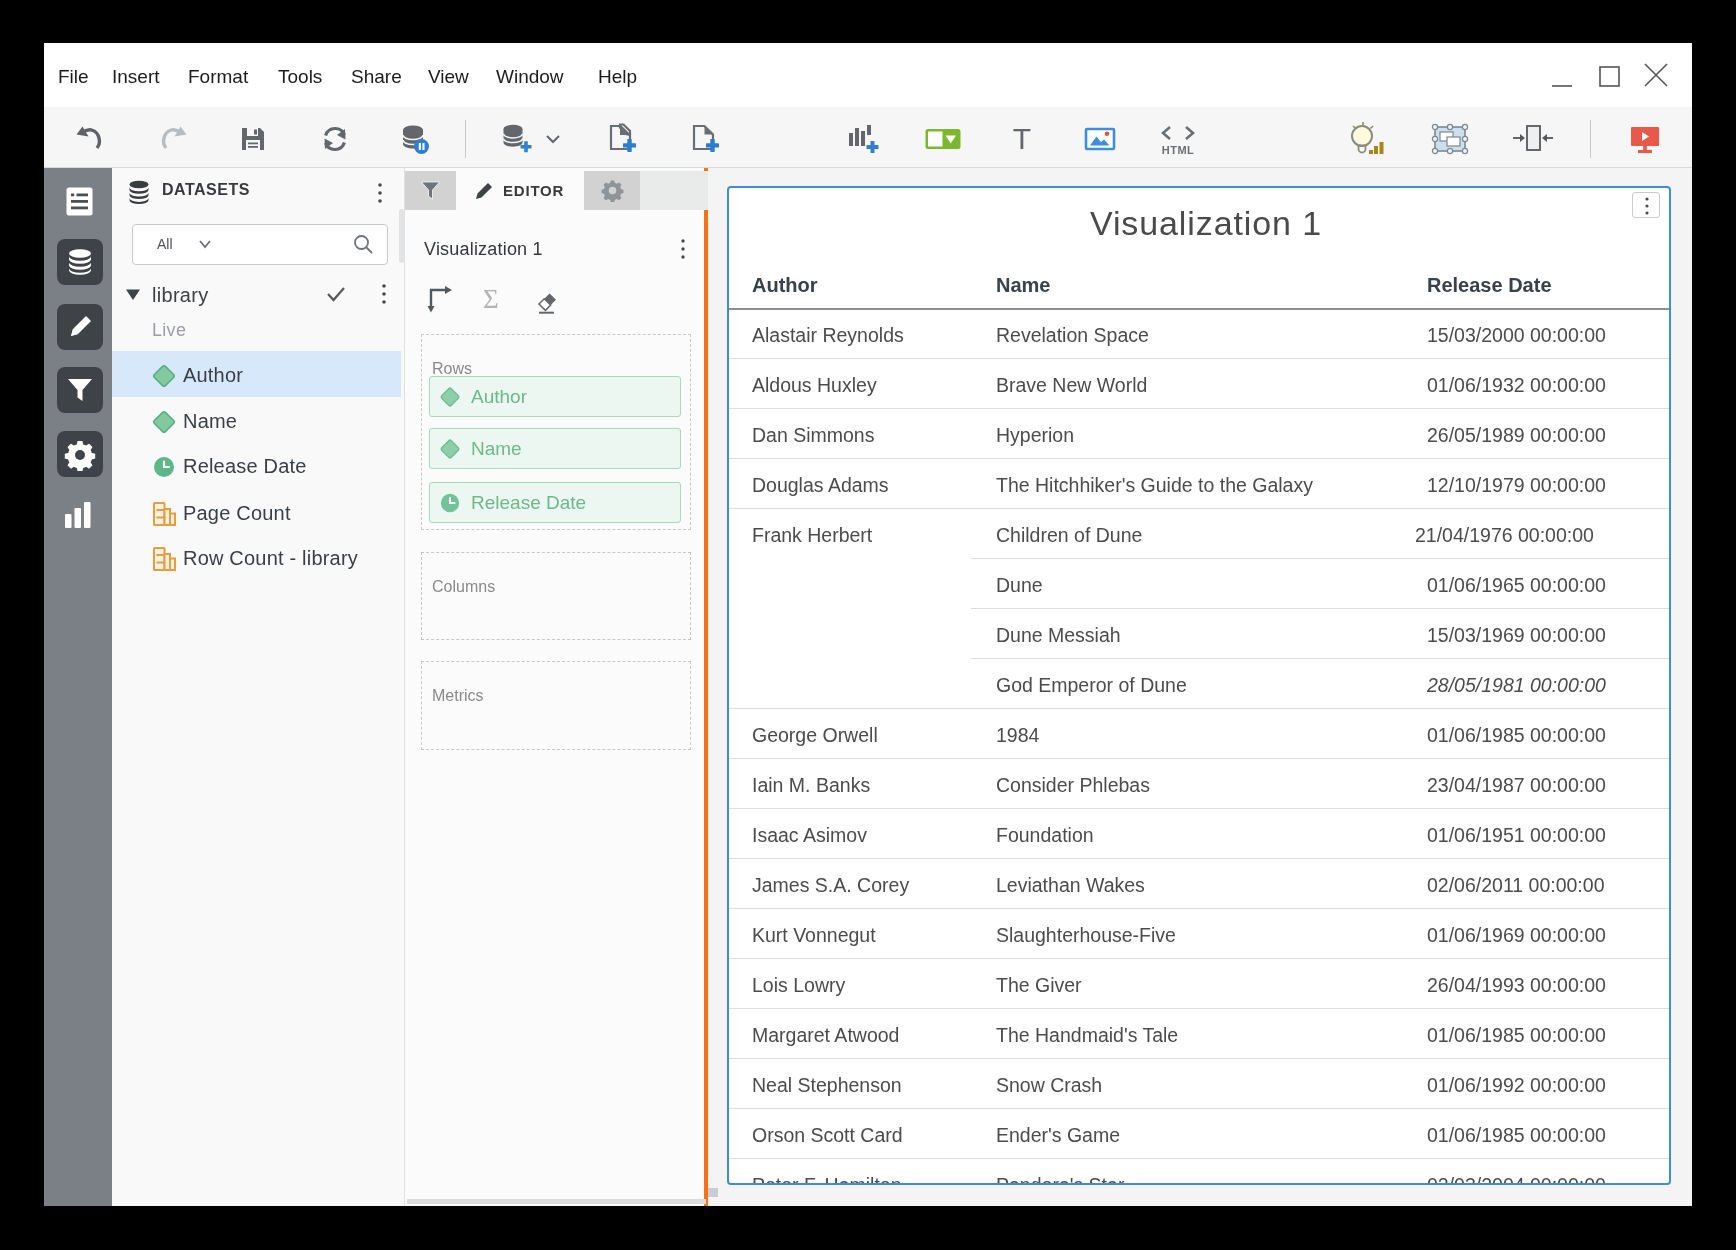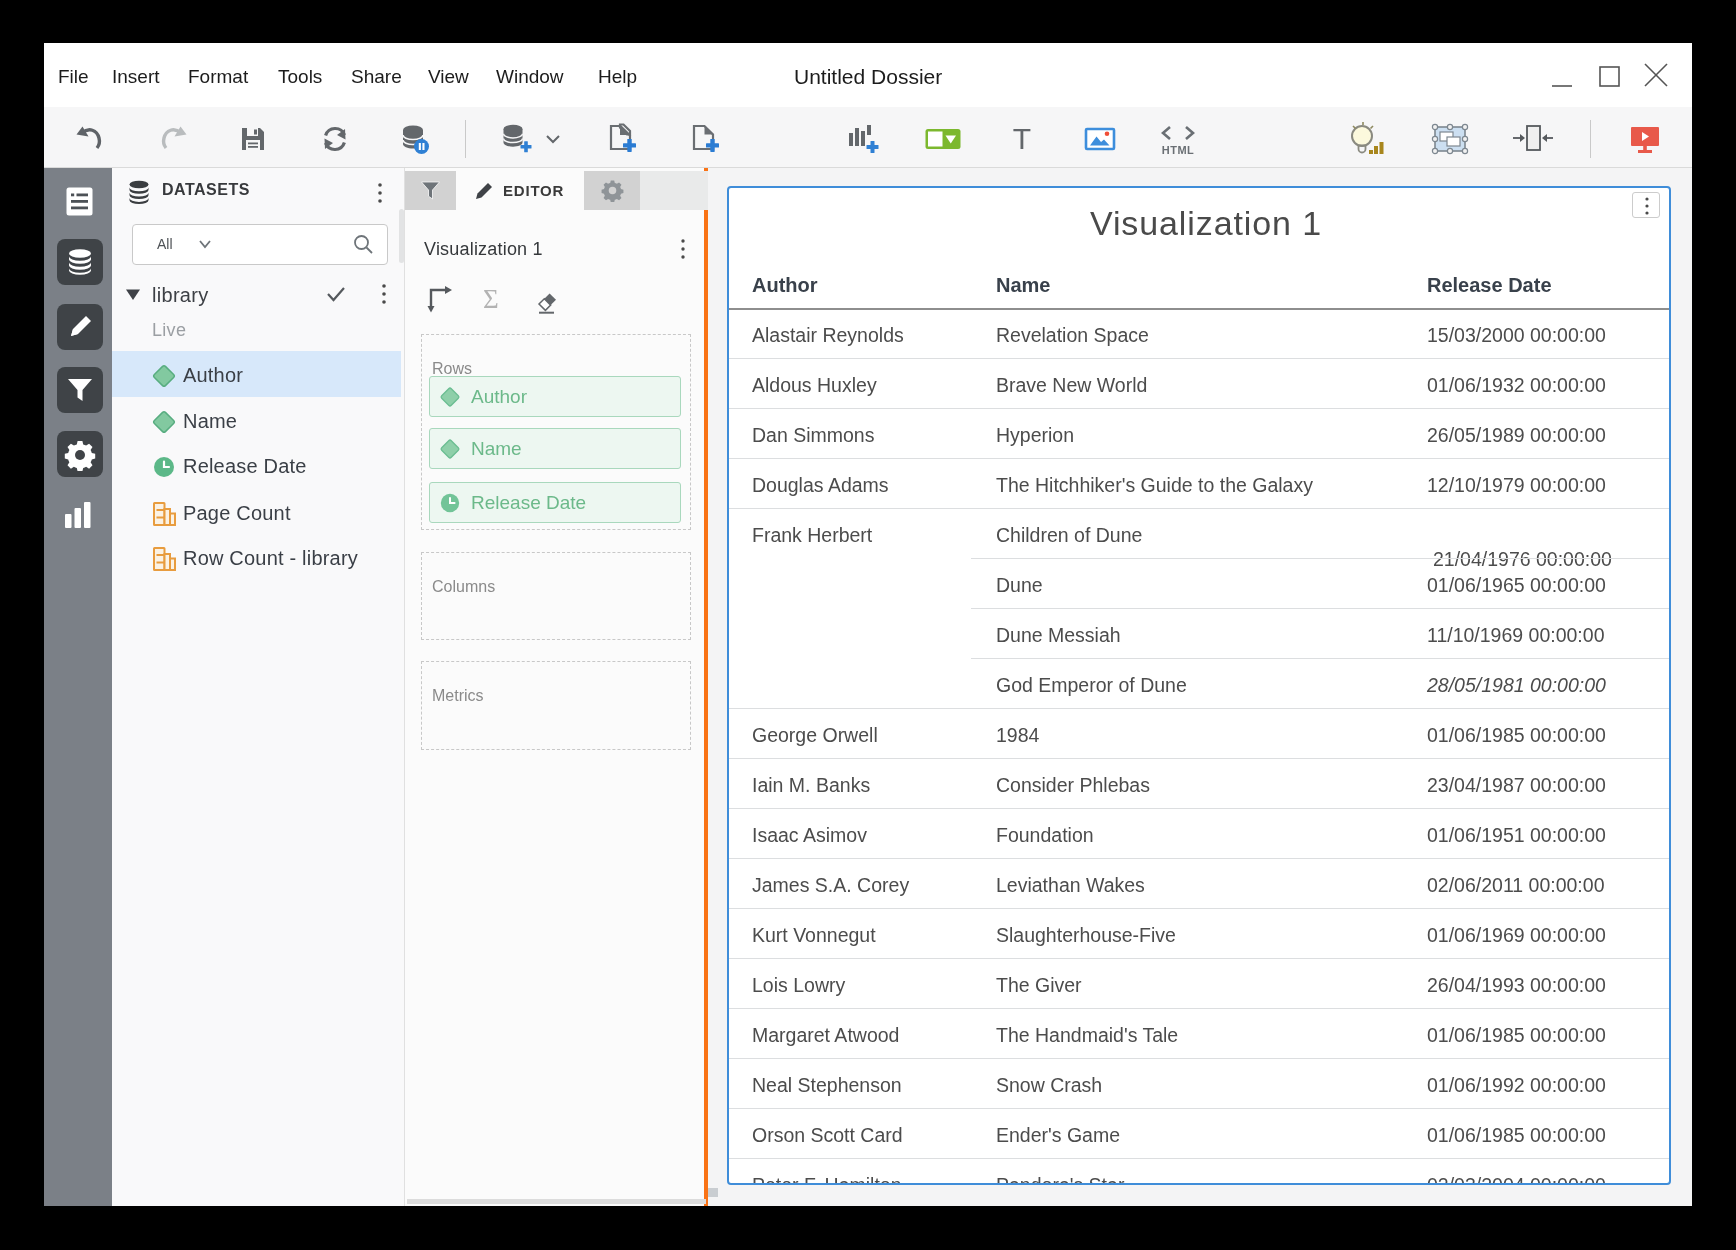--- a/index.html
+++ b/index.html
@@ -27,21 +27,20 @@
 <div id="win">
 <div id="menubar">
 <span class="mi" style="left:14px">File</span>
 <span class="mi" style="left:68px">Insert</span>
 <span class="mi" style="left:144px">Format</span>
 <span class="mi" style="left:234px">Tools</span>
 <span class="mi" style="left:307px">Share</span>
 <span class="mi" style="left:384px">View</span>
 <span class="mi" style="left:452px">Window</span>
 <span class="mi" style="left:554px">Help</span>
-<span class="mi" style="left:750px;width:148px;text-align:center;font-size:21px;white-space:nowrap;">Untitled Dossier</span>
 <svg class="abs" style="left:1500px;top:14px" width="140" height="40" viewBox="0 0 140 40">
 <line x1="8" y1="29" x2="28" y2="29" stroke="#555" stroke-width="1.6"></line>
 <rect x="56" y="10" width="19" height="19" fill="none" stroke="#555" stroke-width="1.6"></rect>
 <line x1="101" y1="7" x2="123" y2="29" stroke="#555" stroke-width="1.6"></line>
 <line x1="123" y1="7" x2="101" y2="29" stroke="#555" stroke-width="1.6"></line>
 </svg>
 </div>
 <div id="toolbar">
 <svg class="tbi" style="left:29px;top:14px" width="36" height="36" viewBox="0 0 36 36">
         <path d="M9 12 C16 6 24 9 26 17 C27 21 26.5 24 24 27" fill="none" stroke="#5f6368" stroke-width="3.4"></path>
@@ -352,27 +351,27 @@
 <div class="cell" style="left:23px;top:236px;">Dan Simmons</div>
 <div class="cell" style="left:267px;top:236px;">Hyperion</div>
 <div class="cell" style="left:698px;top:236px;">26/05/1989 00:00:00</div>
 <div class="sep" style="left:0;top:270px;width:940px;"></div>
 <div class="cell" style="left:23px;top:286px;">Douglas Adams</div>
 <div class="cell" style="left:267px;top:286px;">The Hitchhiker's Guide to the Galaxy</div>
 <div class="cell" style="left:698px;top:286px;">12/10/1979 00:00:00</div>
 <div class="sep" style="left:0;top:320px;width:940px;"></div>
 <div class="cell" style="left:23px;top:336px;">Frank Herbert</div>
 <div class="cell" style="left:267px;top:336px;">Children of Dune</div>
-<div class="cell" style="left:704px;top:336px;margin-top:24px;">21/04/1976 00:00:00</div>
+<div class="cell" style="left:686px;top:336px;">21/04/1976 00:00:00</div>
 <div class="sep" style="left:242px;top:370px;width:698px;"></div>
 <div class="cell" style="left:267px;top:386px;">Dune</div>
 <div class="cell" style="left:698px;top:386px;">01/06/1965 00:00:00</div>
 <div class="sep" style="left:242px;top:420px;width:698px;"></div>
 <div class="cell" style="left:267px;top:436px;">Dune Messiah</div>
-<div class="cell" style="left:698px;top:436px;">11/10/1969 00:00:00</div>
+<div class="cell" style="left:698px;top:436px;">15/03/1969 00:00:00</div>
 <div class="sep" style="left:242px;top:470px;width:698px;"></div>
 <div class="cell" style="left:267px;top:486px;">God Emperor of Dune</div>
 <div class="cell" style="left:698px;top:486px;font-style:italic;">28/05/1981 00:00:00</div>
 <div class="sep" style="left:0;top:520px;width:940px;"></div>
 <div class="cell" style="left:23px;top:536px;">George Orwell</div>
 <div class="cell" style="left:267px;top:536px;">1984</div>
 <div class="cell" style="left:698px;top:536px;">01/06/1985 00:00:00</div>
 <div class="sep" style="left:0;top:570px;width:940px;"></div>
 <div class="cell" style="left:23px;top:586px;">Iain M. Banks</div>
 <div class="cell" style="left:267px;top:586px;">Consider Phlebas</div>

